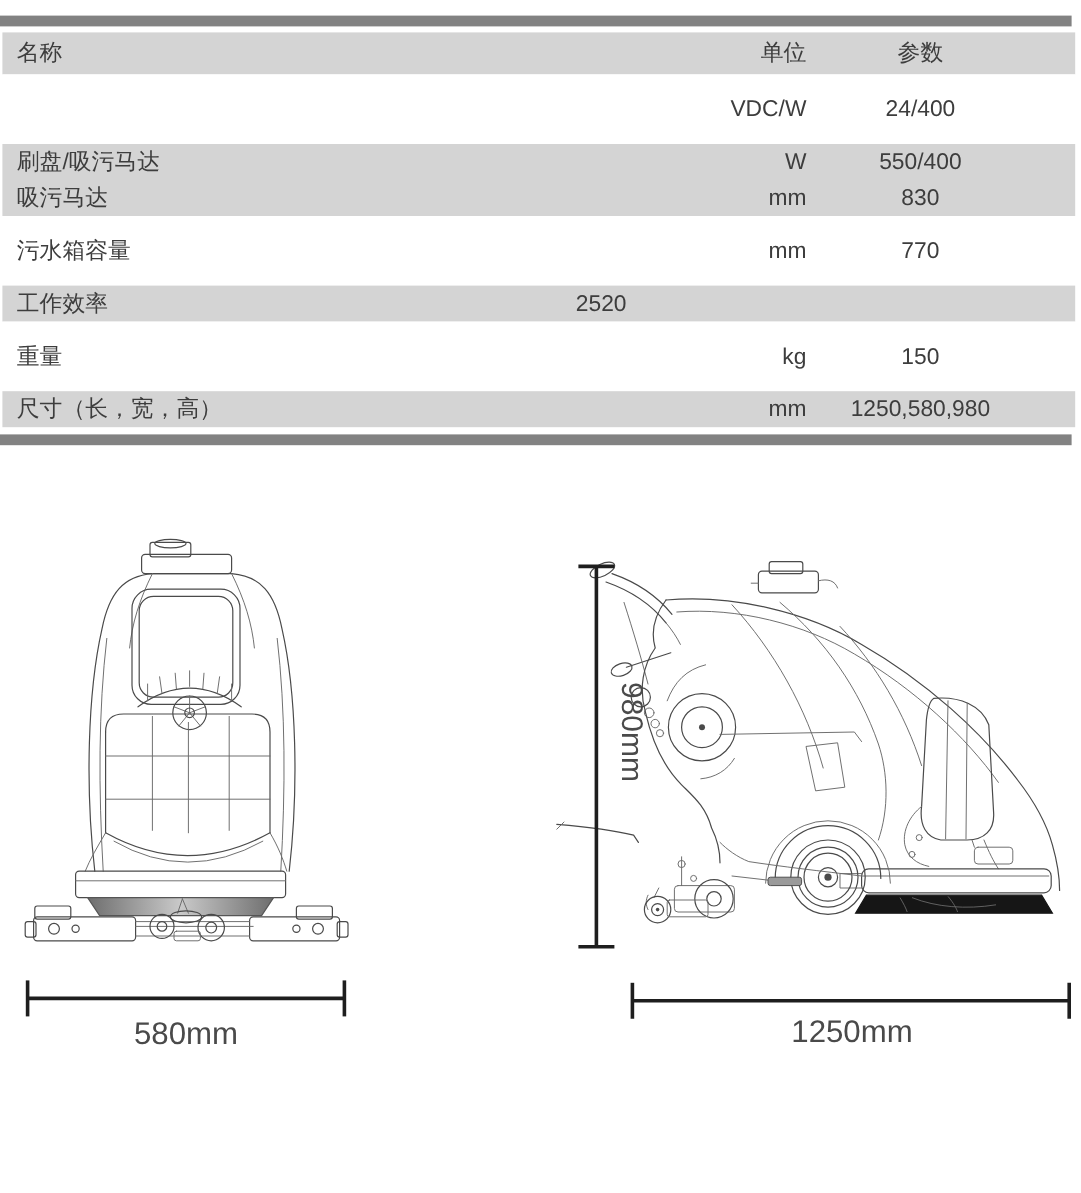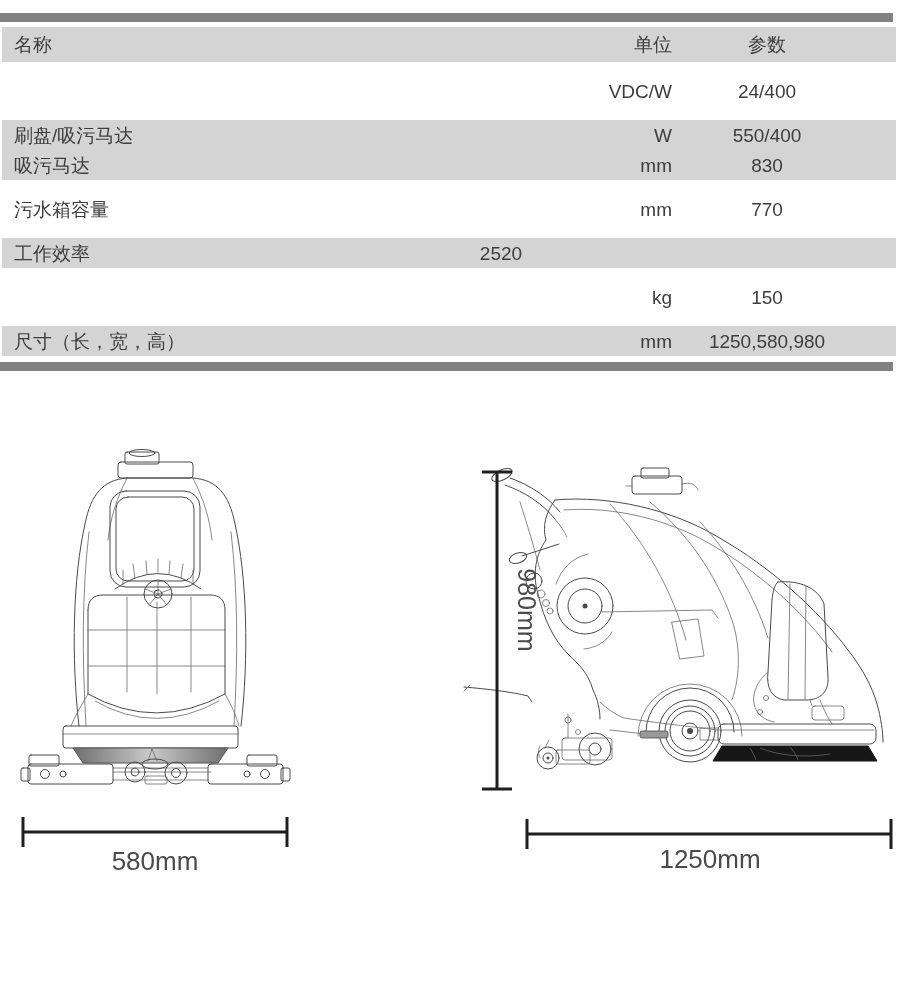--- a/index.html
+++ b/index.html
@@ -64,20 +64,21 @@
   <div class="trow light">
     <div class="c-name">污水箱容量</div>
     <div class="c-unit">mm</div>
     <div class="c-val">770</div>
   </div>
   <div class="trow dark">
     <div class="c-name">工作效率</div>
     <div class="c-val">2520</div>
   </div>
   <div class="trow light">
+    <div class="c-name">重量</div>
     <div class="c-unit">kg</div>
     <div class="c-val">150</div>
   </div>
   <div class="trow dark">
     <div class="c-name">尺寸（长，宽，高）</div>
     <div class="c-unit">mm</div>
     <div class="c-val">1250,580,980</div>
   </div>
 </div>
 

